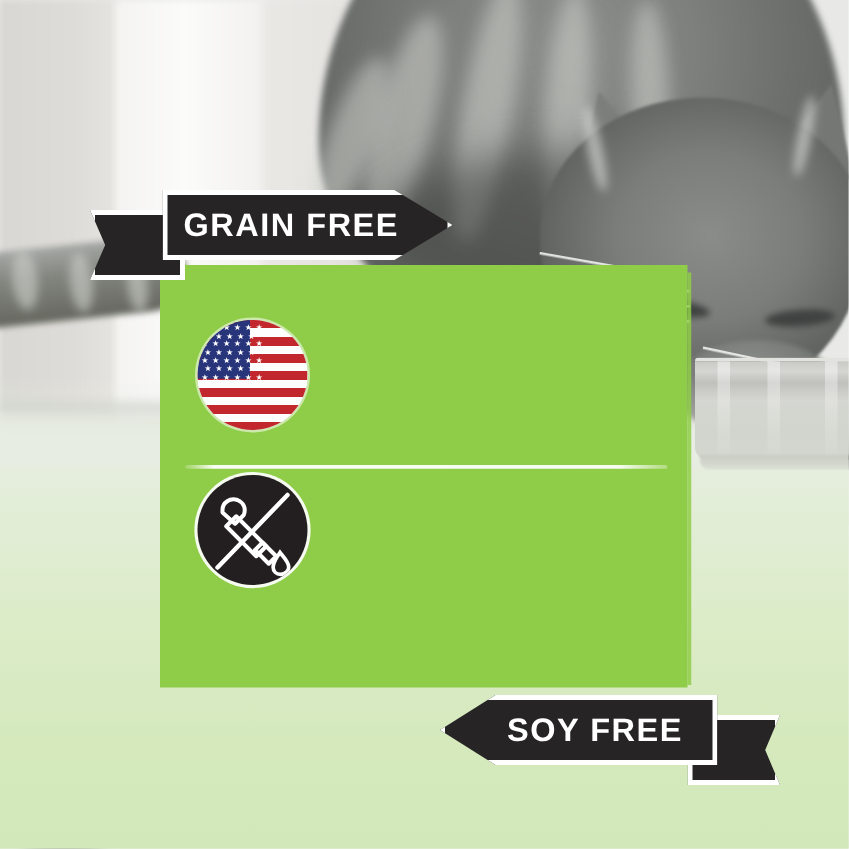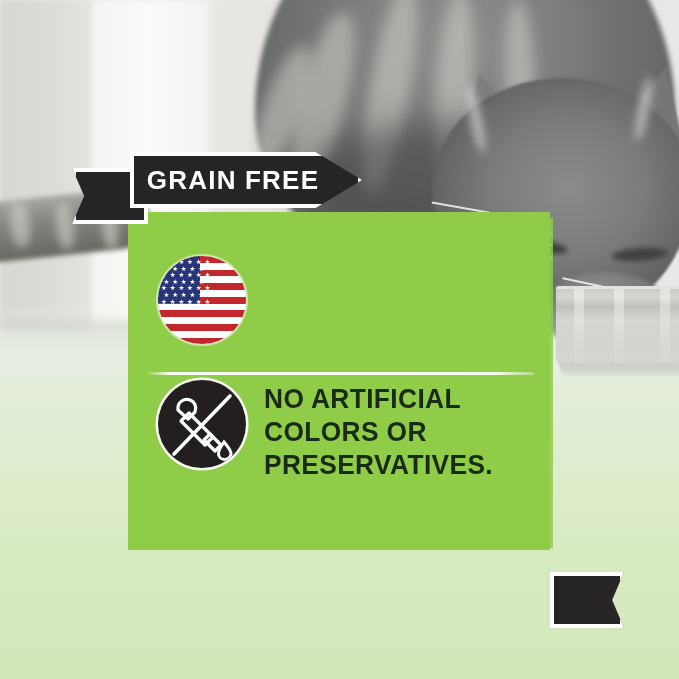--- a/index.html
+++ b/index.html
@@ -553,33 +553,29 @@
 
               <path d="M52 54 L63 65 L57 71 L46 60 Z" fill="none" stroke="#ffffff" stroke-width="3.2" stroke-linejoin="round"></path>
 
               <path d="M66 62 C70 67, 73 70, 73 73.5 C73 77, 70 79.5, 66.5 79.5 C63 79.5, 60.5 77, 60.5 73.5 C60.5 70, 62.5 67, 66 62 Z" fill="none" stroke="#ffffff" stroke-width="3"></path>
 
               <line x1="72" y1="16" x2="16" y2="74" stroke="#ffffff" stroke-width="3.6" stroke-linecap="round"></line>
             </svg>
           </div>
         </div>
 
-        <div class="feature-text">
-          <div class="no-line">NO ARTIFICIAL</div>
-          <div class="no-line">COLORS OR</div>
-          <div class="no-line">PRESERVATIVES.</div>
-        </div>
       </div>
 
     </div>
   </div>
 
   <div class="ribbon" id="ribbon-grain-free">
     <div class="ribbon-tail"></div>
     <div class="ribbon-label">GRAIN FREE</div>
   </div>
 
   <div class="ribbon" id="ribbon-soy-free">
     <div class="ribbon-tail"></div>
+    <div class="ribbon-label">SOY FREE</div>
   </div>
 
   <span class="sr-only">Grey tabby cat eating from a stainless steel bowl behind a green product feature card</span>
 </div>
 
 </body></html>

